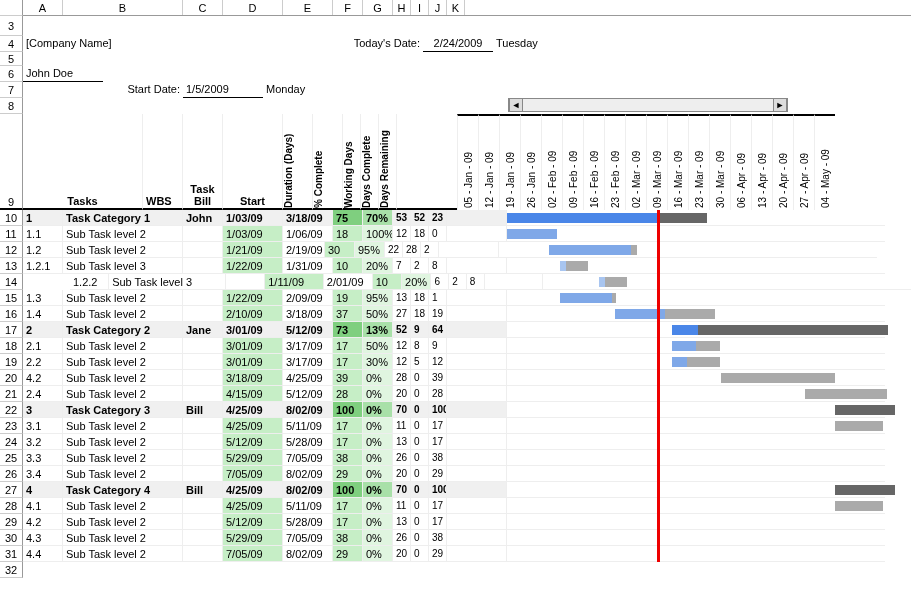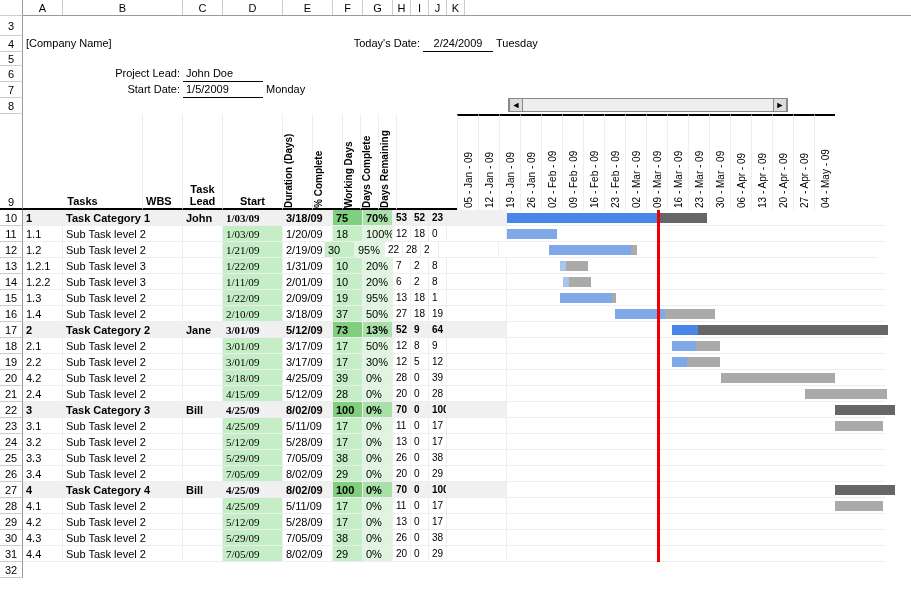--- a/index.html
+++ b/index.html
@@ -95,21 +95,21 @@
     flex: none;
   }
   
   .data-row { height: 16px; }
   .data-row .cell { display:flex; align-items:center; }
   .cat-row .cell { background: #f0f0f0; font-weight: bold; }
   .cat-row .dur-cell { background: #7fcf7f; }
   .cat-row .pct-cell { background: #a8e0a8; }
   .sub-row .dur-cell { background: #c6eec6; }
   .sub-row .pct-cell { background: #e0f5e0; }
-  .start-col { background: #c6eec6; font-family: Liberation Serif, serif; }
+  .start-col { background: #c6eec6; }
   .gantt-row {
     height: 16px;
     position: relative;
     border-bottom: 1px solid #eee;
   }
   .bar {
     position: absolute;
     height: 10px;
     top: 3px;
   }
@@ -179,21 +179,20 @@
     <div class="cell center underline" style="width:70px;border:none;border-bottom:1px solid #000;">2/24/2009</div>
     <div class="cell" style="width:60px;border:none;">Tuesday</div>
   </div>
   <div class="grid-row" style="height:14px;">
     <div class="row-num">5</div>
     <div style="width:400px;"></div>
     <div class="cell muted center" style="width:130px;border:none;">(vertical red line)</div>
   </div>
   <div class="grid-row" style="height:16px;">
     <div class="row-num">6</div>
-    <div class="cell right" style="width:160px;border:none;">Project Lead:</div>
     <div class="cell underline" style="width:80px;border:none;border-bottom:1px solid #000;">John Doe</div>
   </div>
   <div class="grid-row" style="height:16px;">
     <div class="row-num">7</div>
     <div class="cell right" style="width:160px;border:none;">Start Date:</div>
     <div class="cell underline" style="width:80px;border:none;border-bottom:1px solid #000;">1/5/2009</div>
     <div class="cell" style="width:60px;border:none;">Monday</div>
   </div>
   <div class="grid-row" style="height:16px;position:relative;">
     <div class="row-num">8</div>
@@ -204,21 +203,21 @@
       <div class="scroll-btn">◄</div>
       <div class="scroll-track"></div>
       <div class="scroll-btn">►</div>
     </div>
   </div>
 
   <div class="grid-row" style="height:96px;">
     <div class="row-num thick-border-bottom" style="align-items:flex-end;">9</div>
     <div class="cell hdr-cell center" style="width:120px;display:flex;align-items:flex-end;justify-content:center;">Tasks</div>
     <div class="cell hdr-cell" style="width:40px;display:flex;align-items:flex-end;">WBS</div>
-    <div class="cell hdr-cell center" style="width:40px;display:flex;align-items:flex-end;justify-content:center;white-space:normal;">Task Lead</div>
+    <div class="cell hdr-cell center" style="width:40px;display:flex;align-items:flex-end;justify-content:center;white-space:normal;">Task Bill</div>
     <div class="cell hdr-cell center" style="width:60px;display:flex;align-items:flex-end;justify-content:center;">Start</div>
     <div class="cell hdr-cell" style="width:30px;padding:0;">
         <div class="vert">Duration (Days)</div>
       </div>
     <div class="cell hdr-cell" style="width:30px;padding:0;">
         <div class="vert">% Complete</div>
       </div>
     <div class="cell hdr-cell" style="width:18px;padding:0;">
         <div class="vert">Working Days</div>
       </div>
@@ -269,21 +268,21 @@
           <div class="bar bar-blue-dark" style="left: 0px; width: 150px;"></div>
           <div class="bar bar-grey-dark" style="left: 150px; width: 50px;"></div>
         </div>
       </div>
       <div class="grid-row data-row sub-row">
         <div class="row-num">11</div>
         <div class="cell " style="width: 40px;">1.1</div>
         <div class="cell " style="width: 120px;">Sub Task level 2</div>
         <div class="cell " style="width: 40px;"></div>
         <div class="cell center start-col" style="width: 60px;">1/03/09</div>
-        <div class="cell center" style="width: 50px;">1/20/09</div>
+        <div class="cell center" style="width: 50px;">1/06/09</div>
         <div class="cell center dur-cell" style="width: 30px;">18</div>
         <div class="cell center pct-cell" style="width: 30px;">100%</div>
         <div class="cell center" style="width: 18px; font-size: 10px;">12</div>
         <div class="cell center" style="width: 18px; font-size: 10px;">18</div>
         <div class="cell center" style="width: 18px; font-size: 10px;">0</div>
         <div class="cell" style="width: 60px;"></div>
         <div class="gantt-row" style="width: 378px;">
           <div class="bar bar-blue-med" style="left: 0px; width: 50px;"></div>
         </div>
       </div>
@@ -318,21 +317,21 @@
         <div class="cell center" style="width: 18px; font-size: 10px;">2</div>
         <div class="cell center" style="width: 18px; font-size: 10px;">8</div>
         <div class="cell" style="width: 60px;"></div>
         <div class="gantt-row" style="width: 378px;">
           <div class="bar bar-blue-light" style="left: 53px; width: 6px;"></div>
           <div class="bar bar-grey-light" style="left: 59px; width: 22px;"></div>
         </div>
       </div>
       <div class="grid-row data-row sub-row">
         <div class="row-num">14</div>
-        <div class="cell " style="width: 40px;">1.2.2</div>
+        <div class="cell " style="width: 40px; margin-left: 47px;">1.2.2</div>
         <div class="cell " style="width: 120px;">Sub Task level 3</div>
         <div class="cell " style="width: 40px;"></div>
         <div class="cell center start-col" style="width: 60px;">1/11/09</div>
         <div class="cell center" style="width: 50px;">2/01/09</div>
         <div class="cell center dur-cell" style="width: 30px;">10</div>
         <div class="cell center pct-cell" style="width: 30px;">20%</div>
         <div class="cell center" style="width: 18px; font-size: 10px;">6</div>
         <div class="cell center" style="width: 18px; font-size: 10px;">2</div>
         <div class="cell center" style="width: 18px; font-size: 10px;">8</div>
         <div class="cell" style="width: 60px;"></div>

